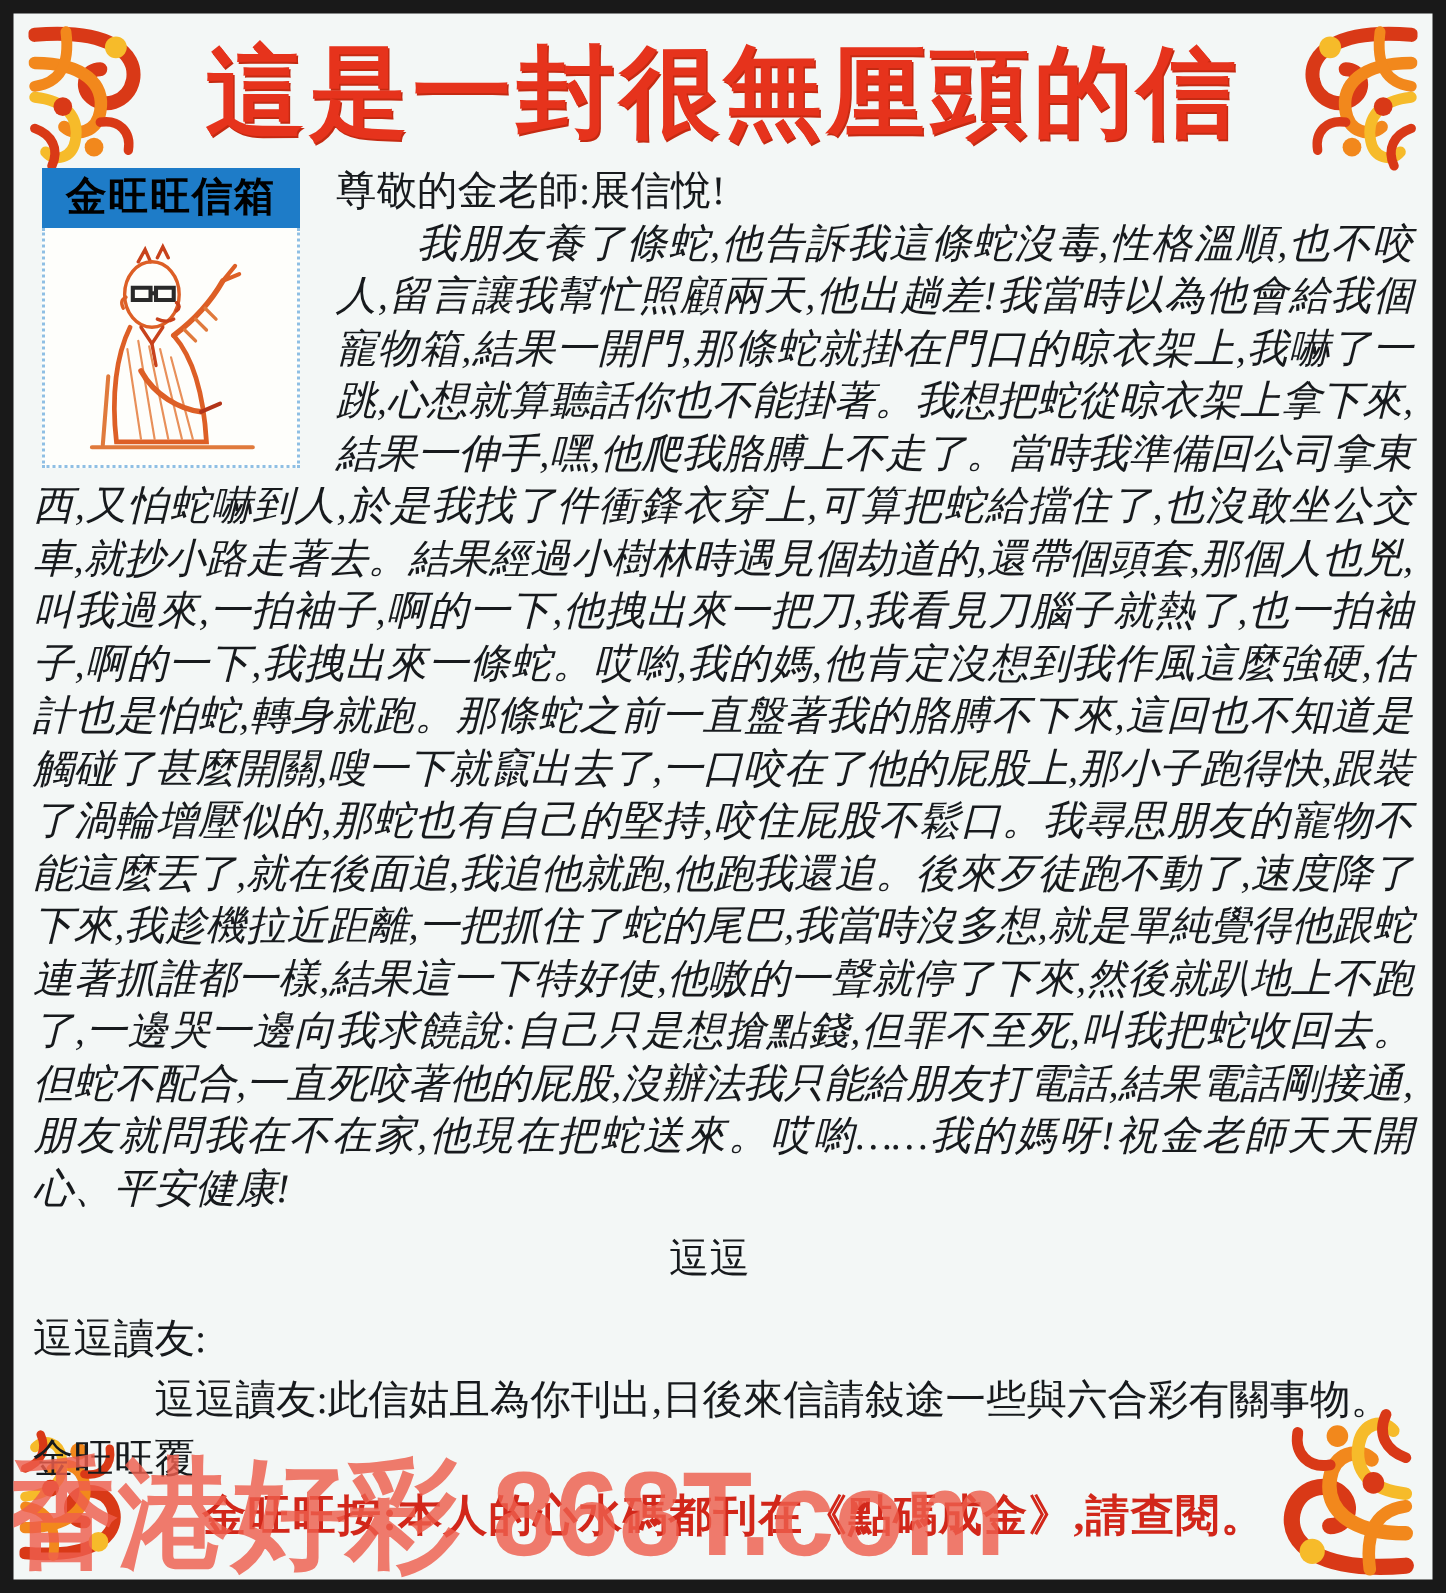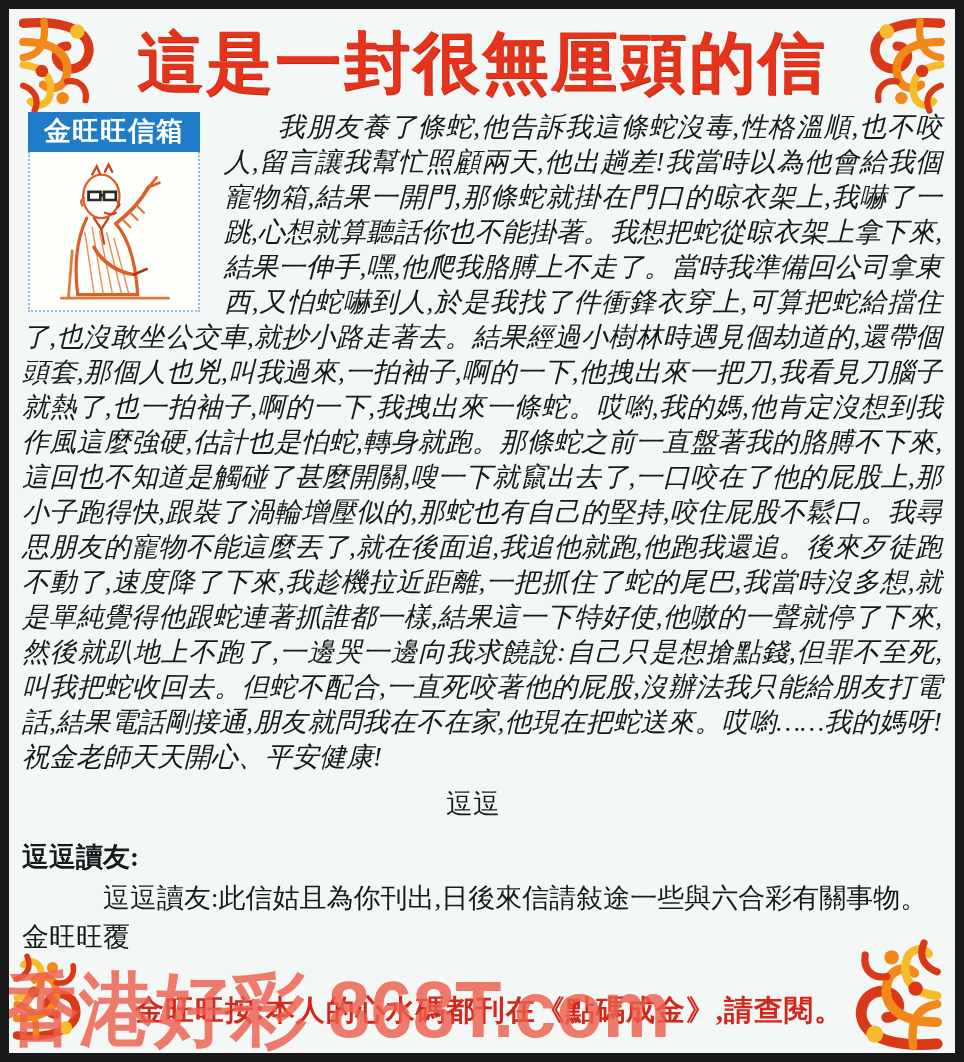--- a/index.html
+++ b/index.html
@@ -21,34 +21,34 @@
     font-size:66px; font-weight:900; color:#e6331c; letter-spacing:3px; line-height:1.38;
     text-shadow:1px 1px 0 #c52a12;
   }
   
   .content{
     position:relative; z-index:2; padding:0 13px; margin-top:2px;
     font-size:27px; line-height:35px; color:#171a1d; text-align:justify;
   }
   .mailbox{float:left; width:172px; margin:2px 24px 2px 6px;}
   .mailbox-header{
-    background:#1e7cc8; color:#ffffff; font-weight:bold; font-size:27px;
+    background:#1e7cc8; color:#000000; font-weight:bold; font-size:27px;
     text-align:center; padding:2px 0 3px; letter-spacing:1px;
     font-family:"Liberation Sans","DejaVu Sans",sans-serif;
   }
   .mailbox-art{
     border:2px dotted #8fbfe4; border-top:none; height:160px; background:#fefefb;
     display:flex; align-items:flex-end; justify-content:center; box-sizing:border-box;
   }
   .mailbox-art svg{display:block; width:150px; height:150px;}
   p{margin:0;}
   .greeting{text-indent:0;}
   .letter-body{text-indent:2em;font-style:italic;}
   .sig-reader{text-align:center; padding-right:18px; margin-top:12px;}
-  .reply-salutation{margin-top:18px;font-weight:bold;}
+  .reply-salutation{margin-top:18px;}
   .reply-body{margin-top:6px; text-indent:3em;}
   .reply-sig{text-align:left; padding-right:168px; margin-top:4px;}
   
   .footer-note{
     position:absolute; z-index:2; left:126px; bottom:22px;
     color:#d2271a; font-weight:bold; font-size:29px; letter-spacing:1px;
   }
   .stamp{
     position:absolute; z-index:3; right:8px; bottom:4px;
     font-size:33px; color:#3f4347; letter-spacing:2px;
@@ -133,20 +133,21 @@
           <path d="M48 80 L58 146 M56 74 L68 146 M64 78 L78 146 M72 80 L88 146 M80 86 L96 146" stroke="#e8905a" stroke-width="1.6"></path>
 
           <path d="M58 96 C 68 114, 86 124, 102 126" stroke-width="4"></path>
           <path d="M102 126 l14 -6" stroke="#b33418" stroke-width="3"></path>
 
           <path d="M34 100 L30 150 M22 152 H140" stroke="#e07a3c" stroke-width="3"></path>
         </svg>
       </div>
     </div>
 
+    <p class="greeting">尊敬的金老師:展信悅!</p>
     <p class="letter-body">我朋友養了條蛇,他告訴我這條蛇沒毒,性格溫順,也不咬人,留言讓我幫忙照顧兩天,他出趟差!我當時以為他會給我個寵物箱,結果一開門,那條蛇就掛在門口的晾衣架上,我嚇了一跳,心想就算聽話你也不能掛著。我想把蛇從晾衣架上拿下來,結果一伸手,嘿,他爬我胳膊上不走了。當時我準備回公司拿東西,又怕蛇嚇到人,於是我找了件衝鋒衣穿上,可算把蛇給擋住了,也沒敢坐公交車,就抄小路走著去。結果經過小樹林時遇見個劫道的,還帶個頭套,那個人也兇,叫我過來,一拍袖子,啊的一下,他拽出來一把刀,我看見刀腦子就熱了,也一拍袖子,啊的一下,我拽出來一條蛇。哎喲,我的媽,他肯定沒想到我作風這麼強硬,估計也是怕蛇,轉身就跑。那條蛇之前一直盤著我的胳膊不下來,這回也不知道是觸碰了甚麼開關,嗖一下就竄出去了,一口咬在了他的屁股上,那小子跑得快,跟裝了渦輪增壓似的,那蛇也有自己的堅持,咬住屁股不鬆口。我尋思朋友的寵物不能這麼丟了,就在後面追,我追他就跑,他跑我還追。後來歹徒跑不動了,速度降了下來,我趁機拉近距離,一把抓住了蛇的尾巴,我當時沒多想,就是單純覺得他跟蛇連著抓誰都一樣,結果這一下特好使,他嗷的一聲就停了下來,然後就趴地上不跑了,一邊哭一邊向我求饒說:自己只是想搶點錢,但罪不至死,叫我把蛇收回去。但蛇不配合,一直死咬著他的屁股,沒辦法我只能給朋友打電話,結果電話剛接通,朋友就問我在不在家,他現在把蛇送來。哎喲……我的媽呀!祝金老師天天開心、平安健康!</p>
     <p class="sig-reader">逗逗</p>
 
     <p class="reply-salutation">逗逗讀友:</p>
     <p class="reply-body">逗逗讀友:此信姑且為你刊出,日後來信請敍途一些與六合彩有關事物。</p>
     <p class="reply-sig">金旺旺覆</p>
   </div>
 
   <div class="footer-note">金旺旺按:本人的心水碼都刊在《點碼成金》,請查閱。</div>
   <div class="watermark">香港好彩 868T.com</div>

